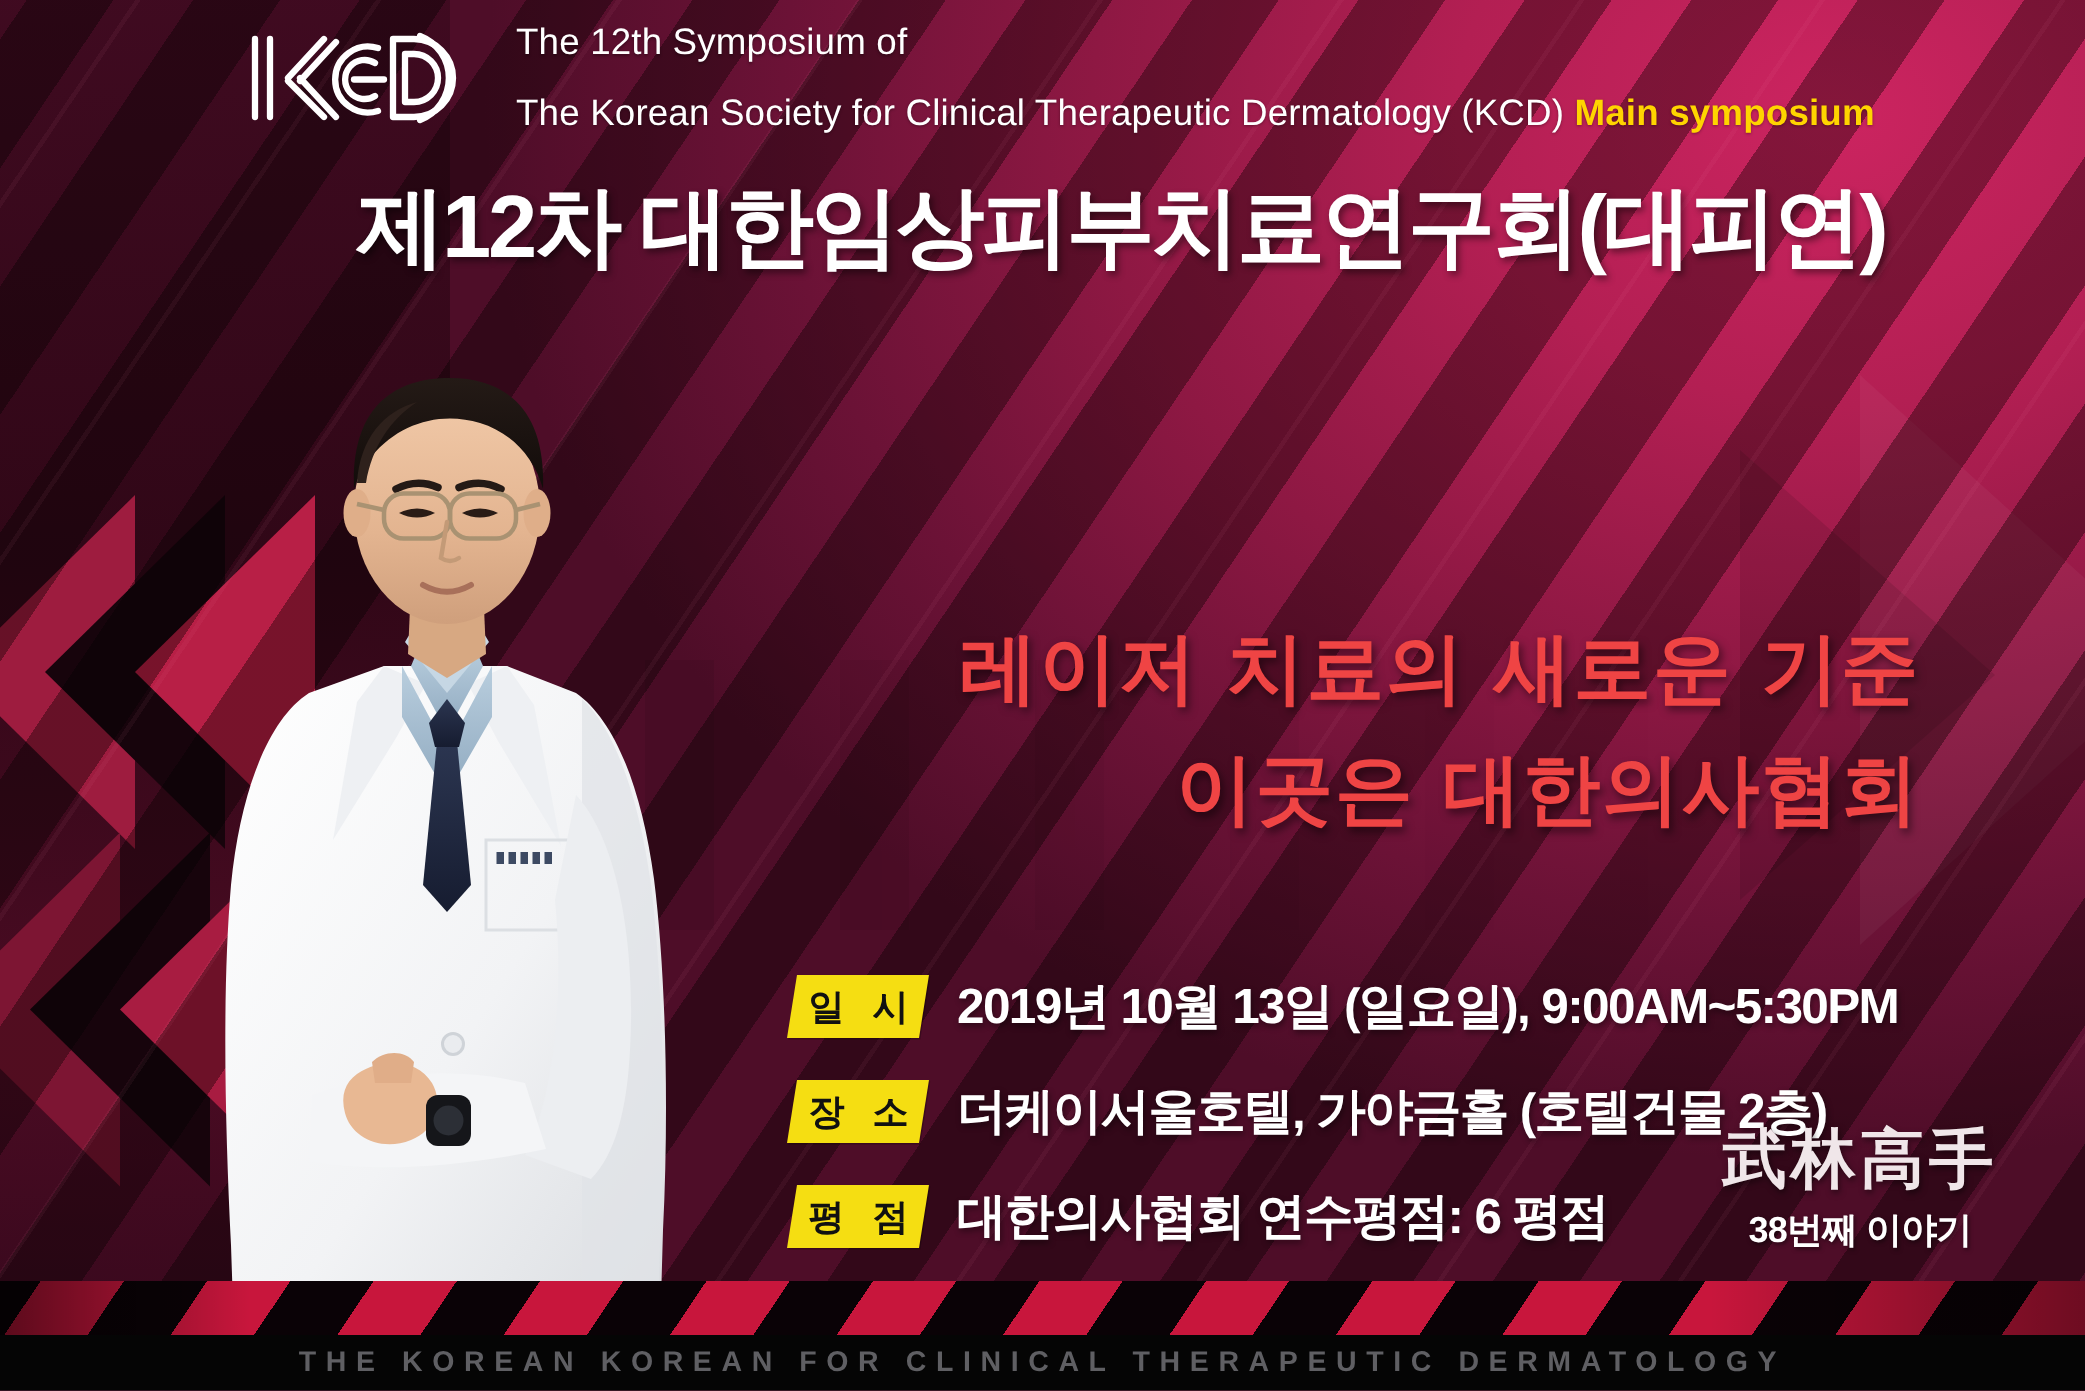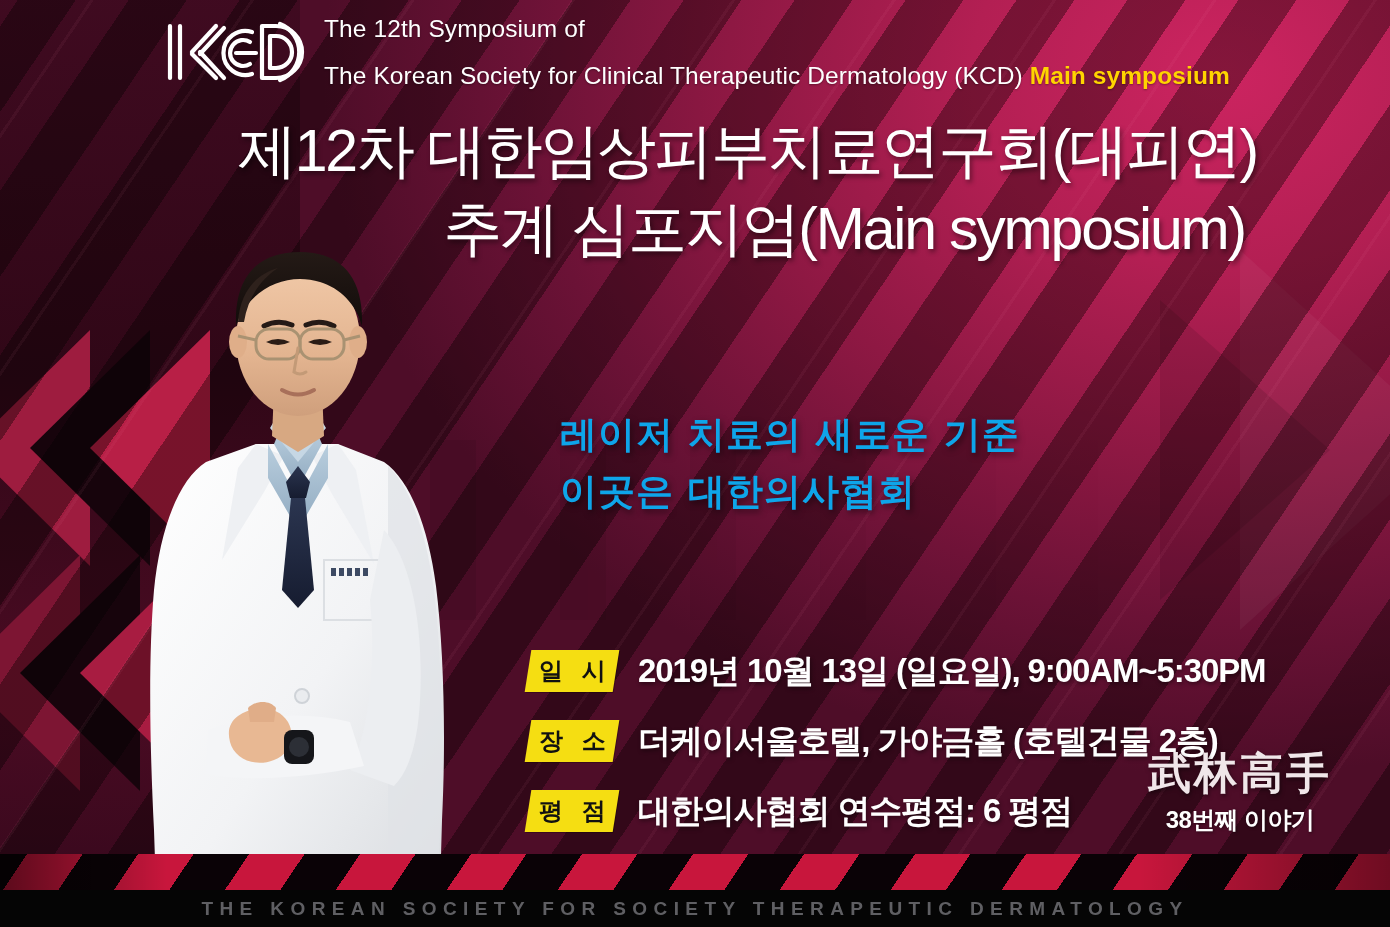--- a/index.html
+++ b/index.html
@@ -81,55 +81,56 @@
       rgba(0,0,0,0.13) 0px, rgba(0,0,0,0.13) 46px,
       rgba(0,0,0,0.00) 46px, rgba(0,0,0,0.00) 130px);
     -webkit-mask-image:linear-gradient(to right,rgba(0,0,0,1),rgba(0,0,0,0));
     mask-image:linear-gradient(to right,rgba(0,0,0,1),rgba(0,0,0,0));
     opacity:.55;
   }
 
   
   .header{
     position:absolute;left:160px;top:12px;width:1200px;height:80px;
-    display:flex;align-items:center;gap:14px;
+    display:flex;align-items:center;gap:34px;
   }
   .kcd-logo{
     width:150px;height:76px;flex:none;
   }
   .kcd-logo svg{display:block;width:150px;height:76px;}
   .header-lines{
     color:#ffffff;line-height:1.28;
     font-size:24.5px;font-weight:400;letter-spacing:.1px;
     text-shadow:0 1px 2px rgba(0,0,0,.35);
   }
   .header-lines .l2{white-space:nowrap;margin-top:16px;}
   .hl-main{color:#ffd400;font-weight:700;}
 
   
   .title-block{
     position:absolute;left:0;top:112px;width:1275px;
     text-align:right;
     color:#ffffff;
-    font-weight:400;
+    font-weight:700;
     font-size:59px;
     line-height:1.33;
     letter-spacing:-2.2px;
     text-shadow:2px 3px 5px rgba(0,0,0,.45);
   }
   .title-block .t1{padding-right:18px;}
   .title-block .t2{padding-right:30px;}
 
   
   .tagline{
     position:absolute;left:560px;top:406px;width:720px;
-    color:#0ea5e9;
+    text-align:right;
+    color:#ef4444;
     font-family:"DejaVu Serif","Liberation Serif",serif;
     font-weight:700;
-    font-size:37px;
+    font-size:52px;
     line-height:1.55;
     letter-spacing:1px;
     text-shadow:2px 3px 6px rgba(0,0,0,.5);
   }
 
   
   .info{
     position:absolute;left:528px;top:648px;width:820px;
   }
   .info-row{
@@ -356,21 +357,20 @@
       </svg>
     </div>
     <div class="header-lines">
       <div class="l1">The 12th Symposium of</div>
       <div class="l2"><span>The Korean Society for Clinical Therapeutic Dermatology (KCD)</span> <span class="hl-main">Main symposium</span></div>
     </div>
   </div>
 
   <div class="title-block">
     <div class="t1">제12차 대한임상피부치료연구회(대피연)</div>
-    <div class="t2">추계 심포지엄(Main symposium)</div>
   </div>
 
   <div class="tagline">
     <div>레이저 치료의 새로운 기준</div>
     <div>이곳은 대한의사협회</div>
   </div>
 
   <div class="info">
     <div class="info-row">
       <div class="info-label">
@@ -392,16 +392,16 @@
     </div>
   </div>
 
   <div class="calli">
     <div class="calli-cn">武林高手</div>
     <div class="calli-ko">38번째 이야기</div>
   </div>
 
   <div class="bottom-stripes"></div>
   <div class="bottom-banner">
-    <div class="bb-text">THE KOREAN SOCIETY FOR SOCIETY THERAPEUTIC DERMATOLOGY</div>
+    <div class="bb-text">THE KOREAN KOREAN FOR CLINICAL THERAPEUTIC DERMATOLOGY</div>
   </div>
 
 </div>
 
 </body></html>

